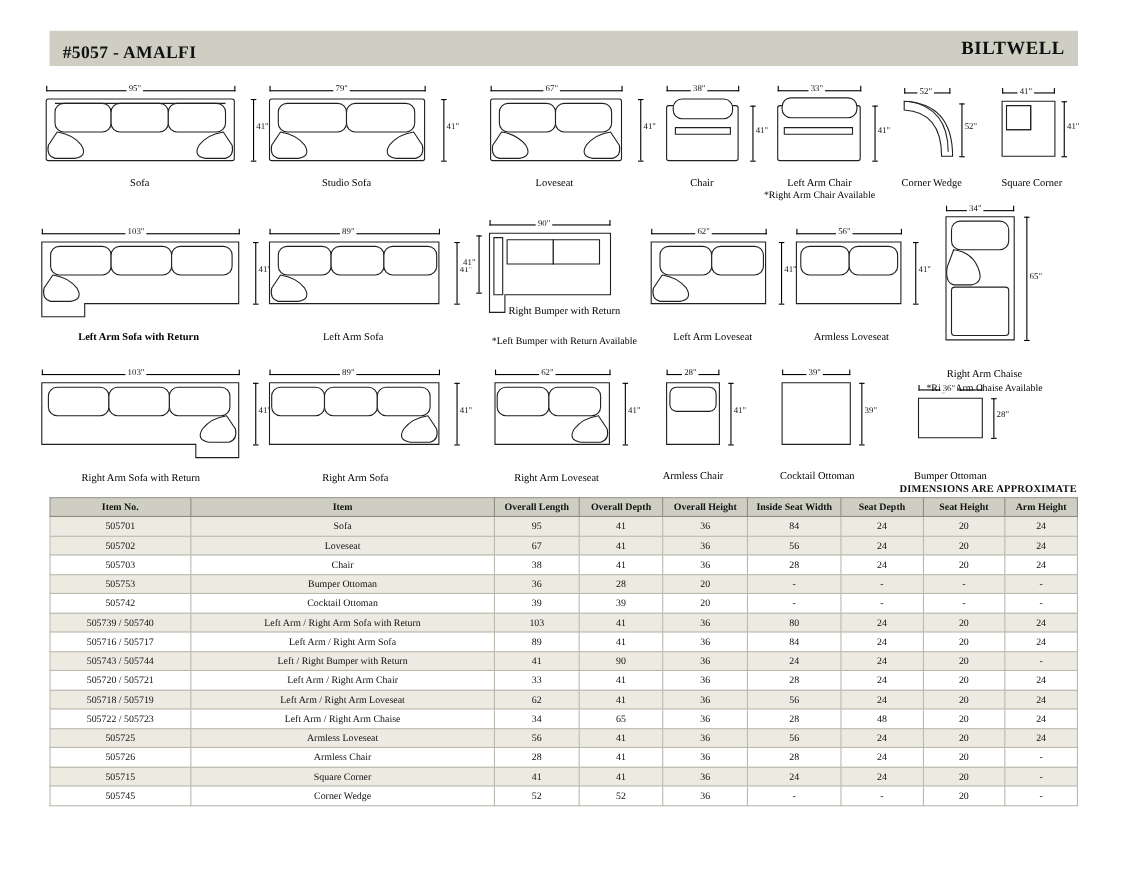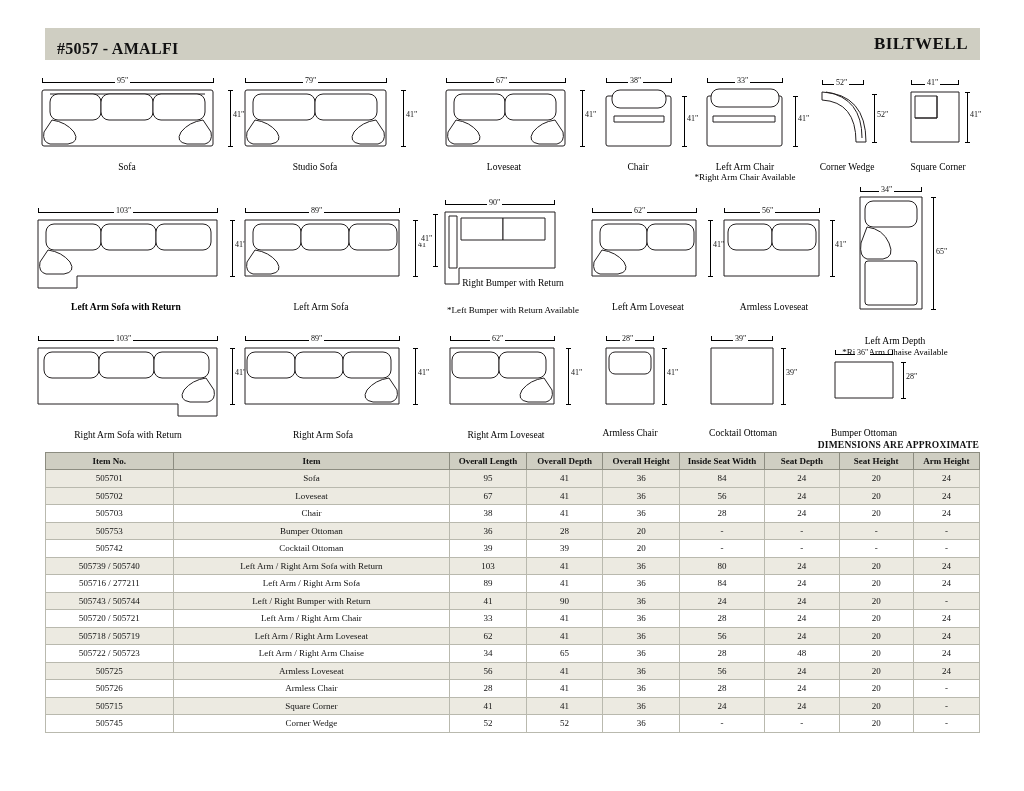--- a/index.html
+++ b/index.html
@@ -326,21 +326,21 @@
       <svg class="fig" width="110" height="140" viewBox="0 0 110 140">
         <rect x="5" y="16" width="62" height="112"></rect>
         <rect x="10" y="20" width="52" height="26" rx="8"></rect>
         <path d="M12 46 q16 2 22 16 q6 14 -6 16 h-16 q-8 -2 -6 -16 z"></path>
         <rect x="10" y="80" width="52" height="44" rx="3"></rect>
       </svg>
       <div class="dim-v" style="left:78px; top:16px; height:112px;"></div>
       <div class="tick-h" style="left:76px; top:16px;"></div>
       <div class="tick-h" style="left:76px; top:128px;"></div>
       <div class="dim-label-v" style="left:80px; top:66px;">65"</div>
-      <div class="caption" style="left:-60px; top:155px;">Left Arm Depth</div>
+      <div class="caption" style="left:-60px; top:155px;">Right Arm Chaise</div>
       <div class="caption caption2" style="left:-60px; top:166px;">*Right Arm Chaise Available</div>
     </div>
 
     <div class="cell" style="left:36px; top:264px; width:210px; height:110px;">
       <div class="dim-h" style="left:2px; top:10px; width:180px;"></div>
       <div class="tick-v" style="left:2px; top:6px;"></div>
       <div class="tick-v" style="left:181px; top:6px;"></div>
       <div class="dim-label" style="left:78px; top:4px;">103"</div>
       <svg class="fig" width="200" height="85" viewBox="0 0 200 85">
         <path d="M2 18 h179 v68 h-39 v-12 h-140 z"></path>
@@ -518,21 +518,21 @@
           <td class="item">Left Arm / Right Arm Sofa with Return</td>
           <td>103</td>
           <td>41</td>
           <td>36</td>
           <td>80</td>
           <td>24</td>
           <td>20</td>
           <td>24</td>
         </tr>
         <tr>
-          <td>505716 / 277211</td>
+          <td>505716 / 505717</td>
           <td class="item">Left Arm / Right Arm Sofa</td>
           <td>89</td>
           <td>41</td>
           <td>36</td>
           <td>84</td>
           <td>24</td>
           <td>20</td>
           <td>24</td>
         </tr>
         <tr class="shade">

